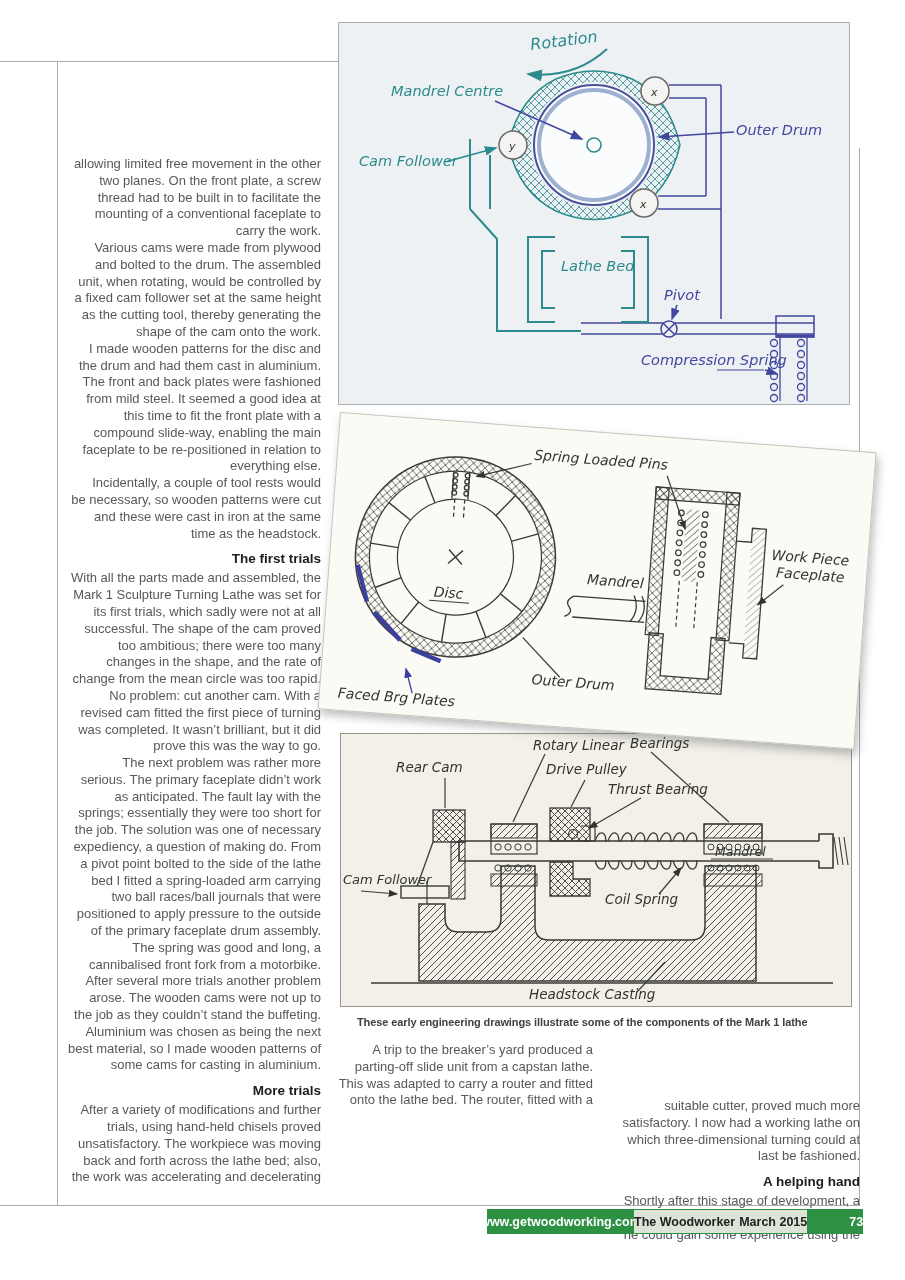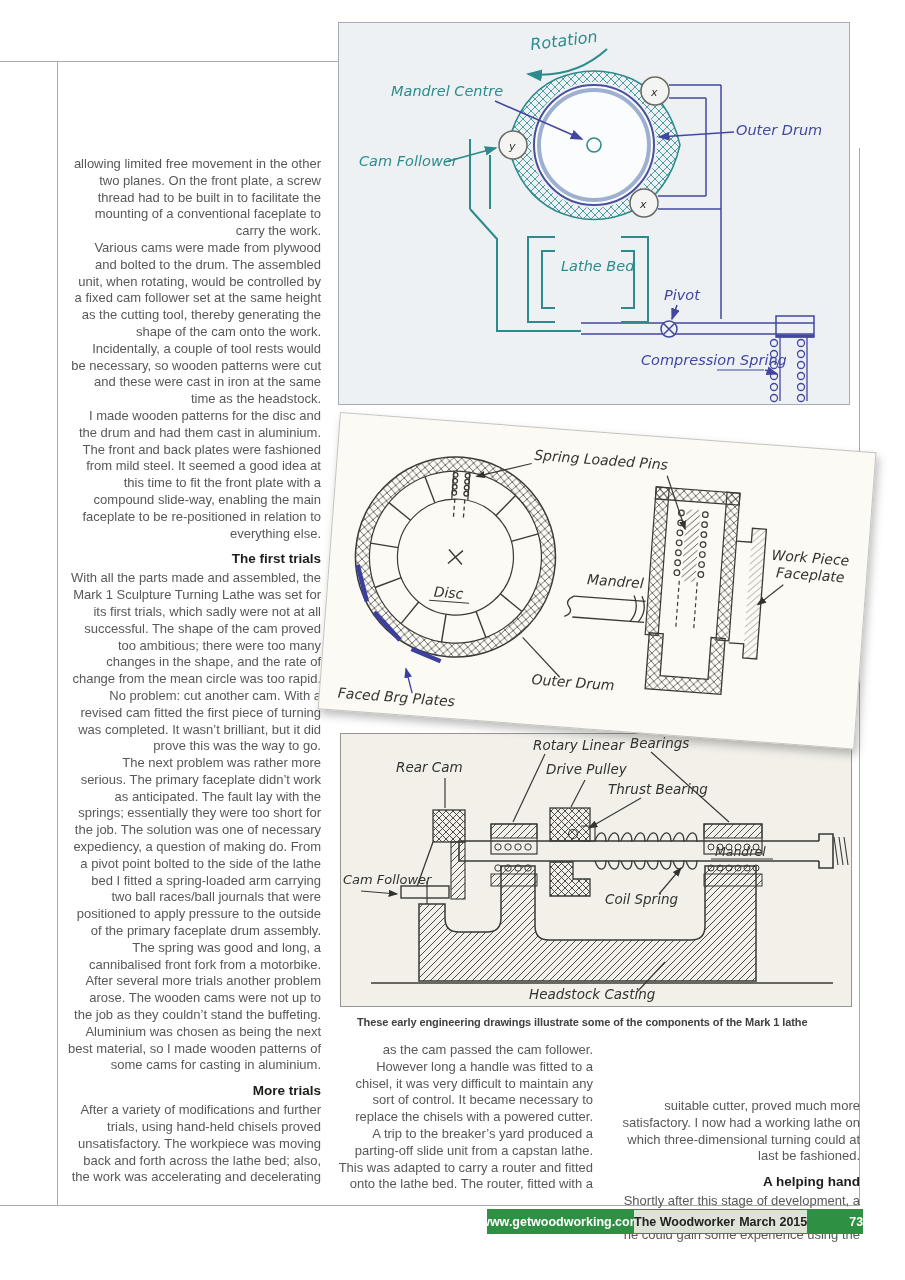--- a/index.html
+++ b/index.html
@@ -53,32 +53,31 @@
 <div id="page">
 
   <div class="rule" id="rule-top"></div>
   <div class="rule" id="rule-left"></div>
   <div class="rule" id="rule-bottom"></div>
   <div class="rule" id="rule-right"></div>
 
   <div class="col" id="left-col">
     <p>allowing limited free movement in the other two planes. On the front plate, a screw thread had to be built in to facilitate the mounting of a conventional faceplate to carry the work.</p>
     <p class="ind">Various cams were made from plywood and bolted to the drum. The assembled unit, when rotating, would be controlled by a fixed cam follower set at the same height as the cutting tool, thereby generating the shape of the cam onto the work.</p>
+    <p class="ind">I made wooden patterns for the disc and the drum and had them cast in aluminium. The front and back plates were fashioned from mild steel. It seemed a good idea at this time to fit the front plate with a compound slide-way, enabling the main faceplate to be re-positioned in relation to everything else.</p>
     <p class="ind">Incidentally, a couple of tool rests would be necessary, so wooden patterns were cut and these were cast in iron at the same time as the headstock.</p>
-    <p class="ind">I made wooden patterns for the disc and the drum and had them cast in aluminium. The front and back plates were fashioned from mild steel. It seemed a good idea at this time to fit the front plate with a compound slide-way, enabling the main faceplate to be re-positioned in relation to everything else.</p>
     <h3>The first trials</h3>
     <p>With all the parts made and assembled, the Mark 1 Sculpture Turning Lathe was set for its first trials, which sadly were not at all successful. The shape of the cam proved too ambitious; there were too many changes in the shape, and the rate of change from the mean circle was too rapid. No problem: cut another cam. With a revised cam fitted the first piece of turning was completed. It wasn’t brilliant, but it did prove this was the way to go.</p>
     <p class="ind">The next problem was rather more serious. The primary faceplate didn’t work as anticipated. The fault lay with the springs; essentially they were too short for the job. The solution was one of necessary expediency, a question of making do. From a pivot point bolted to the side of the lathe bed I fitted a spring-loaded arm carrying two ball races/ball journals that were positioned to apply pressure to the outside of the primary faceplate drum assembly. The spring was good and long, a cannibalised front fork from a motorbike.</p>
     <p class="ind">After several more trials another problem arose. The wooden cams were not up to the job as they couldn’t stand the buffeting. Aluminium was chosen as being the next best material, so I made wooden patterns of some cams for casting in aluminium.</p>
     <h3>More trials</h3>
     <p>After a variety of modifications and further trials, using hand-held chisels proved unsatisfactory. The workpiece was moving back and forth across the lathe bed; also, the work was accelerating and decelerating</p>
   </div>
 
   <div class="col" id="mid-col">
-    <p>as the cam passed the cam follower. However long a handle was fitted to a chisel, it was very difficult to maintain any sort of control. It became necessary to replace the chisels with a powered cutter.</p>
     <p class="ind">A trip to the breaker’s yard produced a parting-off slide unit from a capstan lathe. This was adapted to carry a router and fitted onto the lathe bed. The router, fitted with a</p>
   </div>
 
   <div class="col" id="right-col">
     <p>suitable cutter, proved much more satisfactory. I now had a working lathe on which three-dimensional turning could at last be fashioned.</p>
     <h3>A helping hand</h3>
     <p>Shortly after this stage of development, a friend of one of my sons came and asked if he could gain some experience using the</p>
   </div>
 
   <div id="diagram1">

